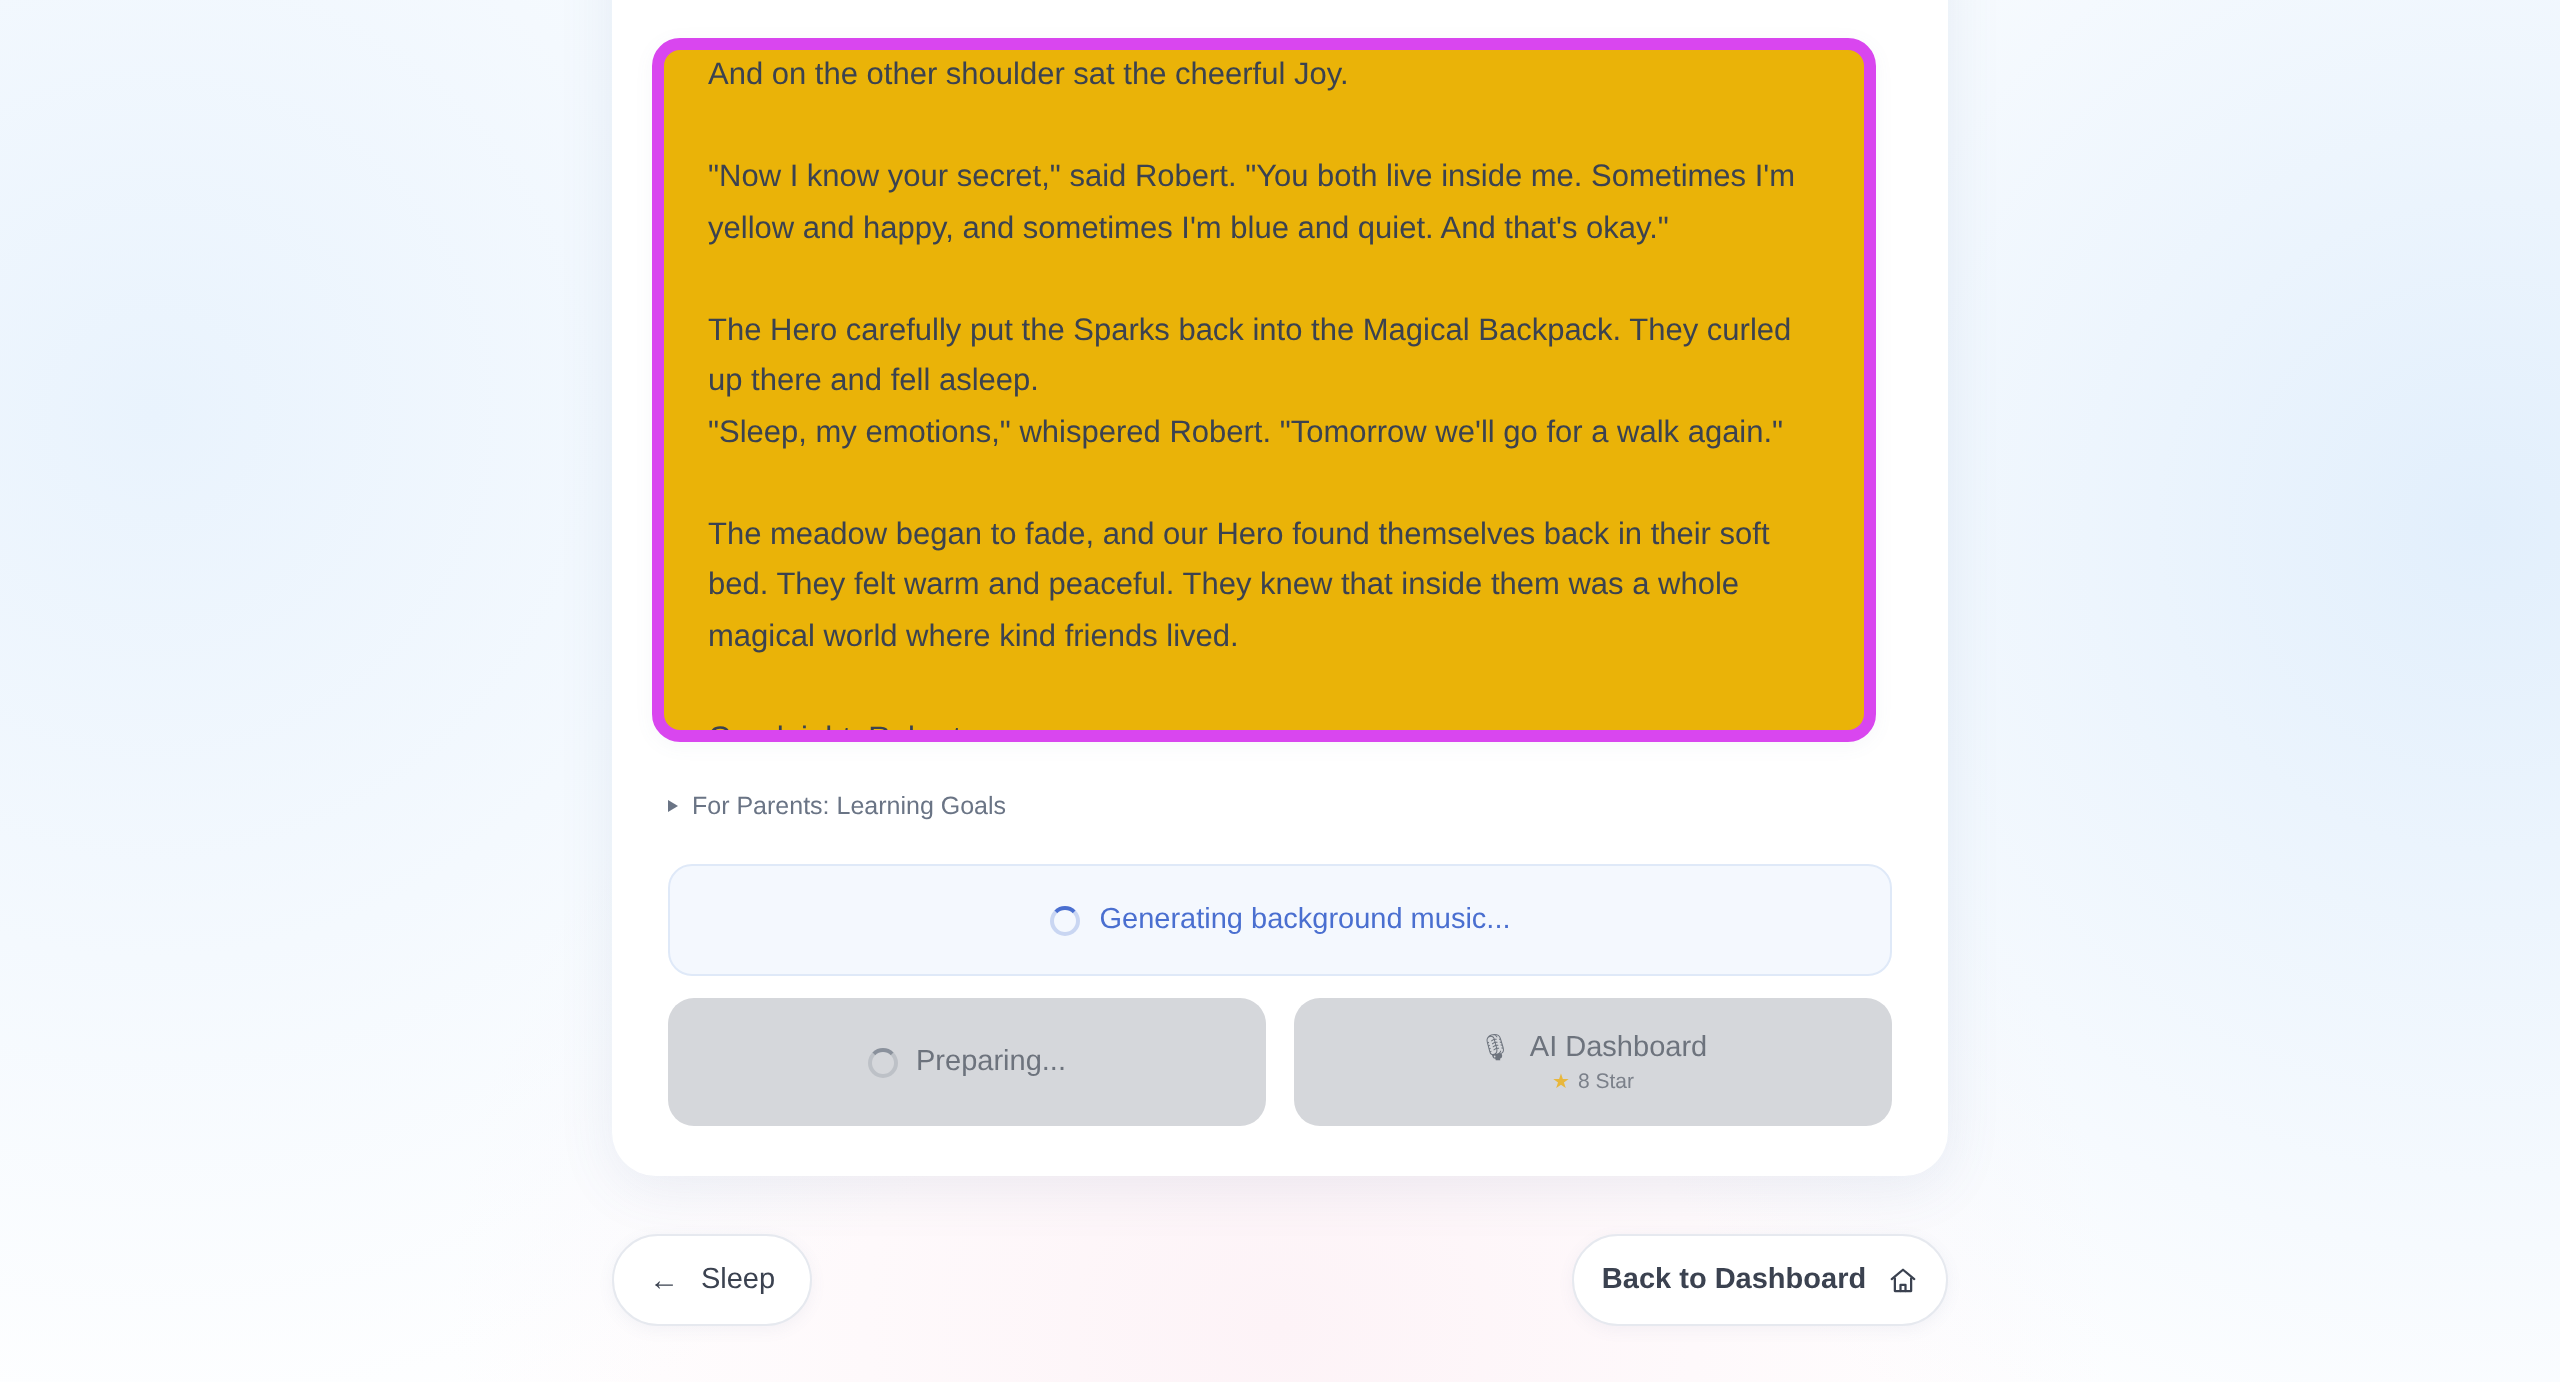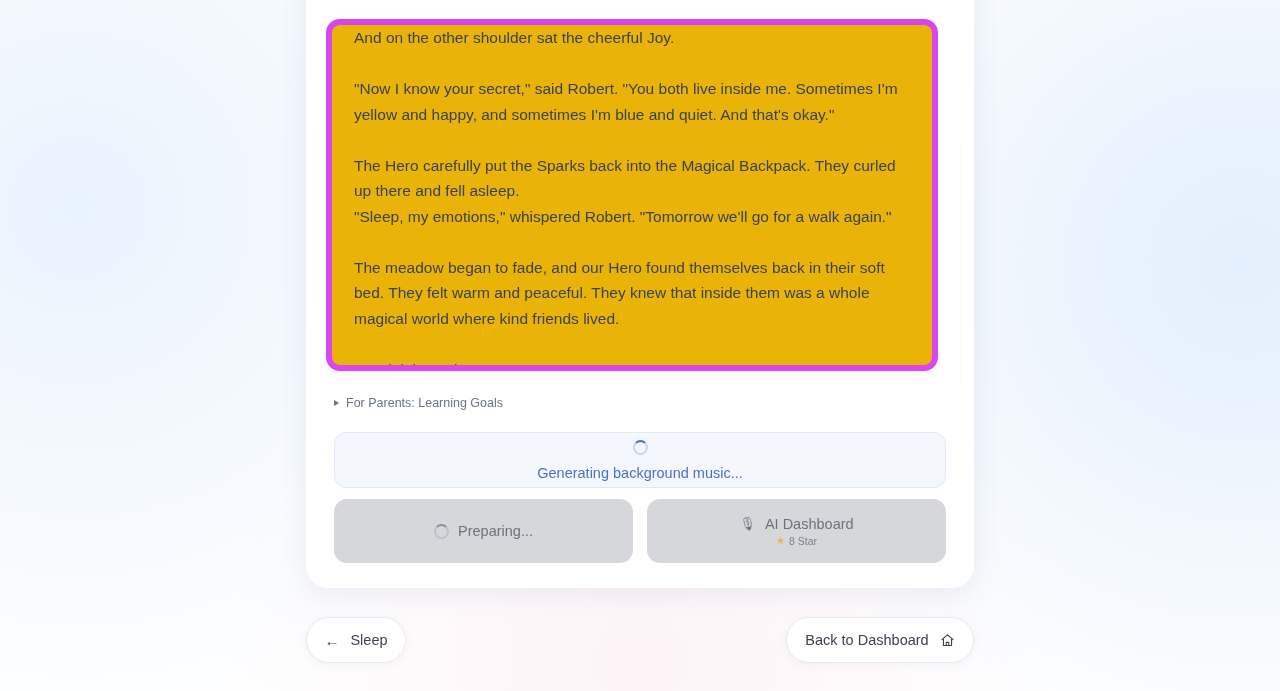--- a/index.html
+++ b/index.html
@@ -85,21 +85,20 @@
     height: 56px;
     background: #f4f8fe;
     border: 1px solid #dfe9f8;
     border-radius: 12px;
     display: flex;
     align-items: center;
     justify-content: center;
     gap: 10px;
     color: #4a6fd0;
     font-size: 14.5px;
-    flex-direction: column;
   }
   .spinner {
     width: 15px; height: 15px;
     border: 2px solid rgba(74,111,208,0.25);
     border-top-color: #4a6fd0;
     border-radius: 50%;
     display: inline-block;
   }
   .spinner.gray {
     border: 2px solid rgba(120,128,140,0.25);
@@ -155,21 +154,21 @@
     display: flex;
     align-items: center;
     justify-content: center;
     gap: 11px;
     font-size: 14.5px;
     color: #3b4250;
     box-shadow: 0 2px 8px rgba(100,120,160,0.07);
     cursor: pointer;
   }
   .nav-back { left: 306px; top: 617px; width: 100px; }
-  .nav-dash { left: 786px; top: 617px; width: 188px; }
+  .nav-dash { left: 786px; top: 617px; width: 188px; font-weight: bold; }
   .arrow { font-size: 15px; color: #3b4250; }
   .home-ic { width: 15px; height: 15px; }
 </style>
 </head>
 <body>
 
 <div id="app">
 
   <div class="page-card">
 

